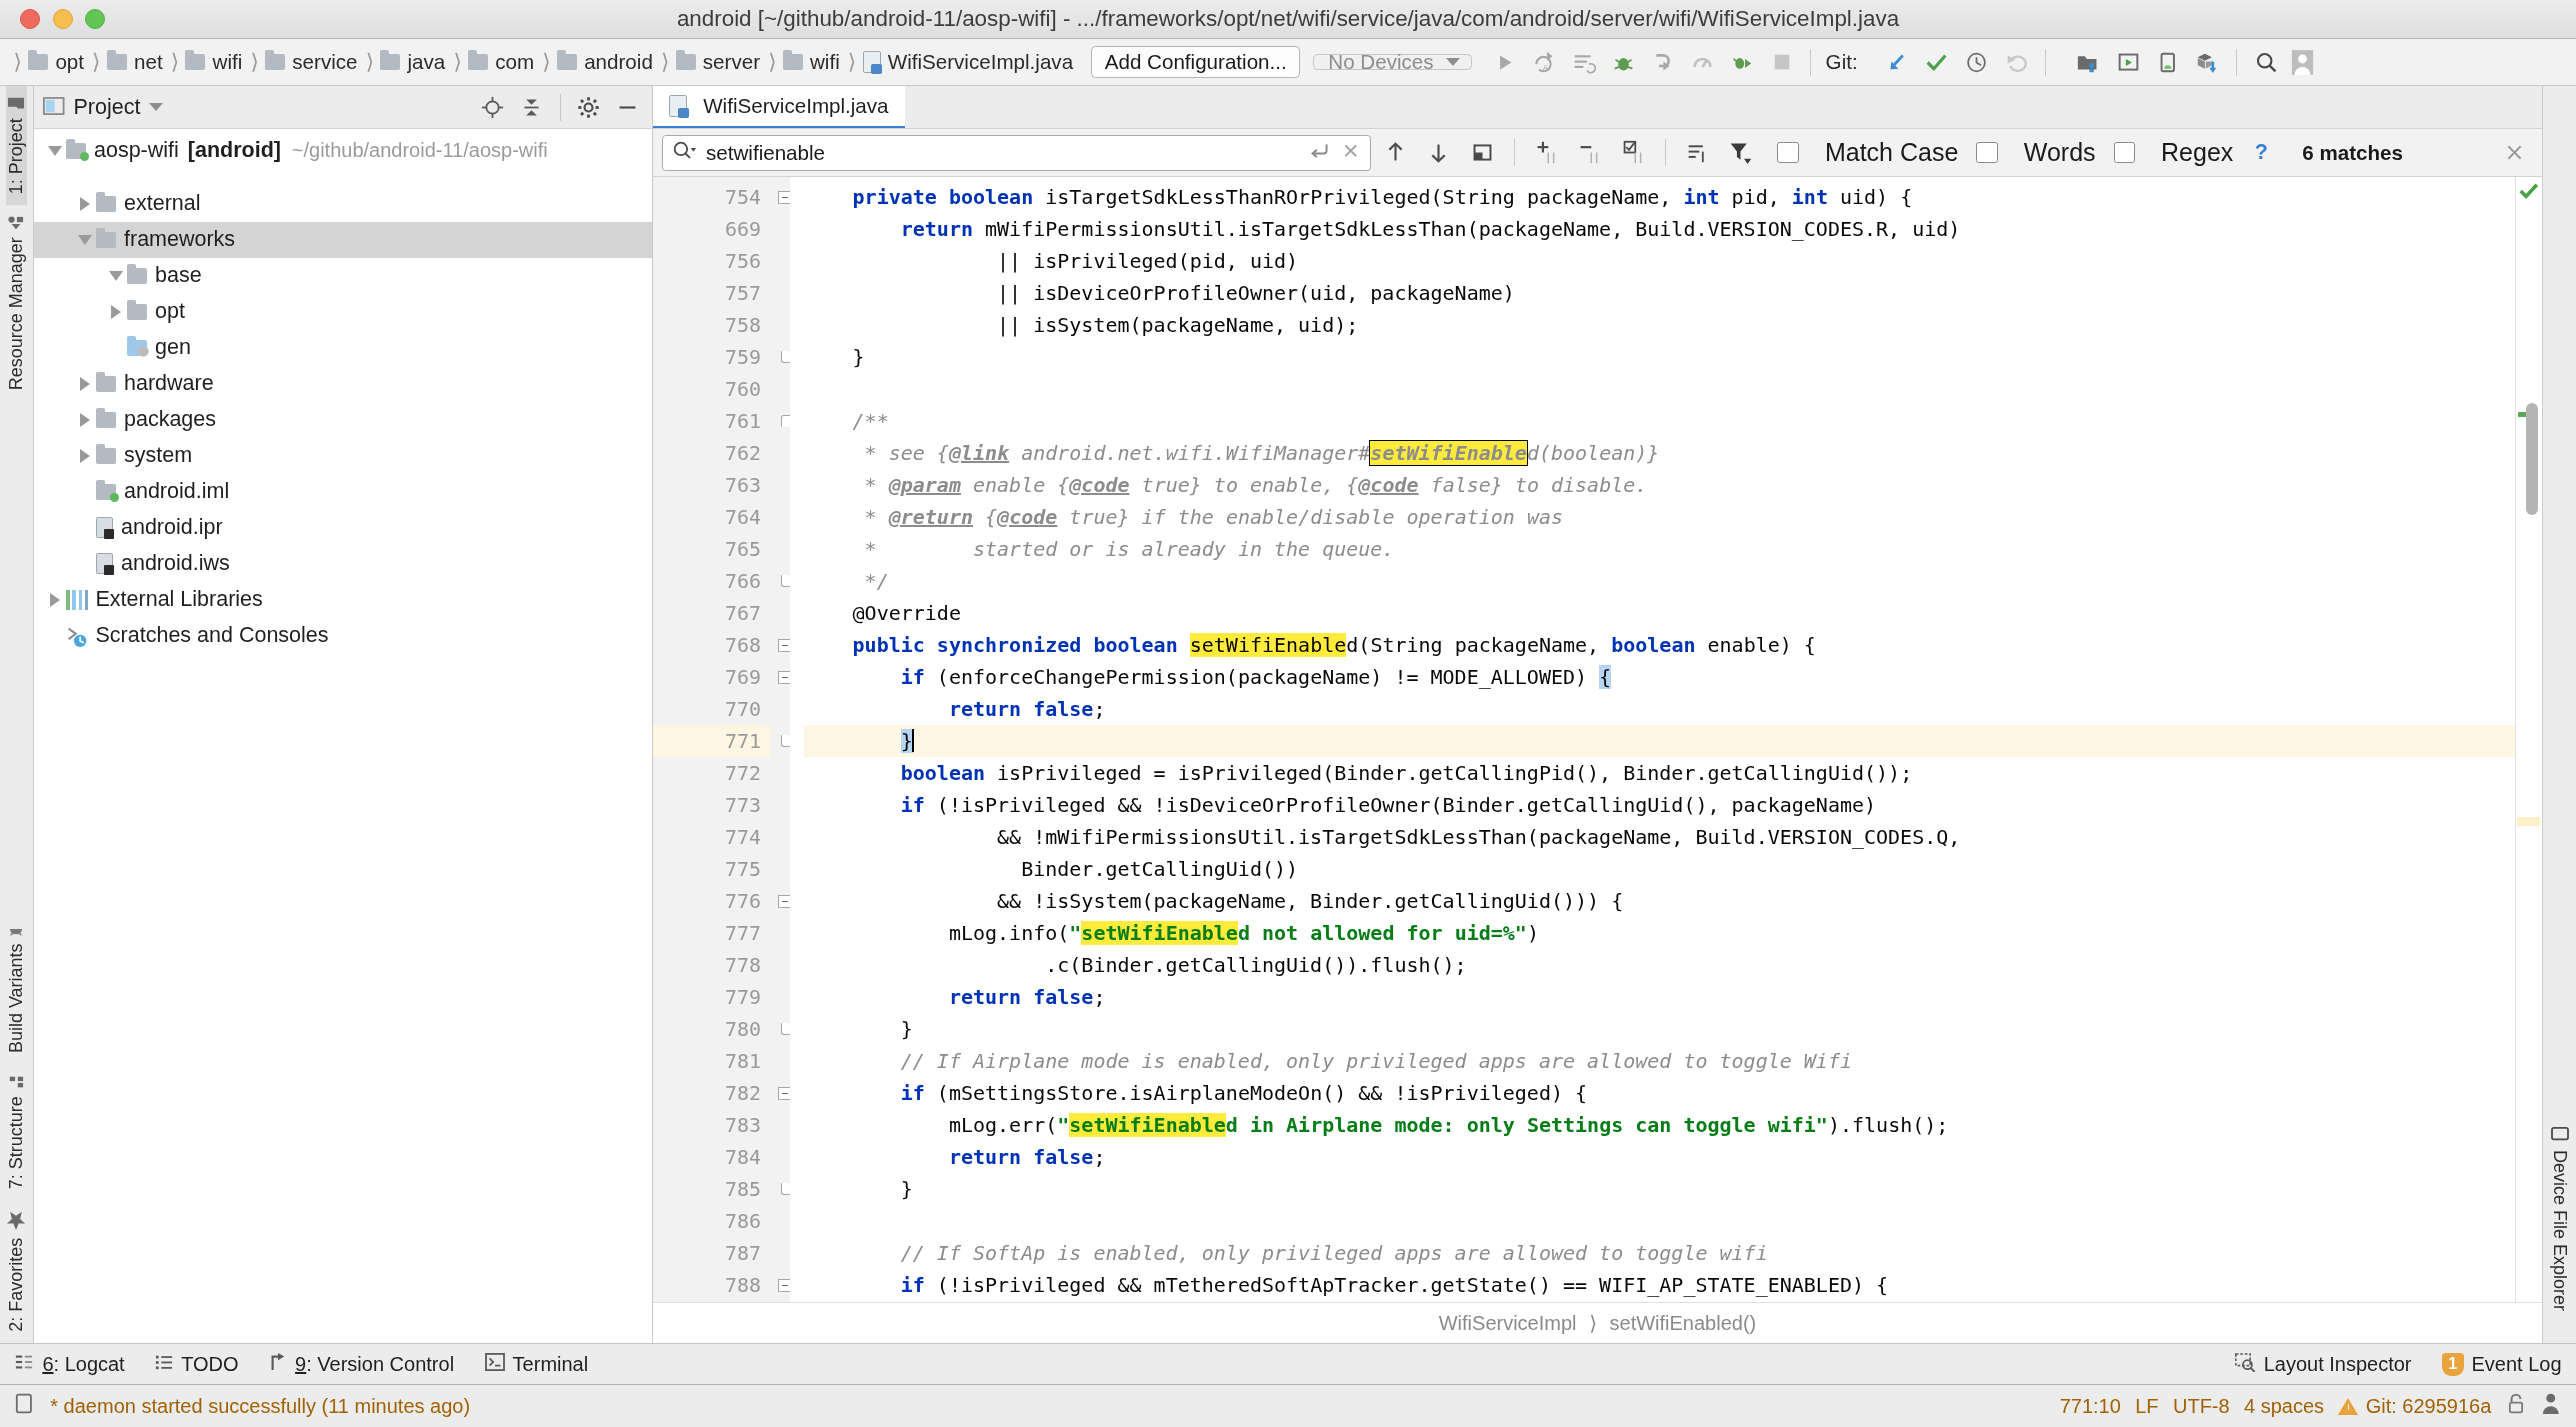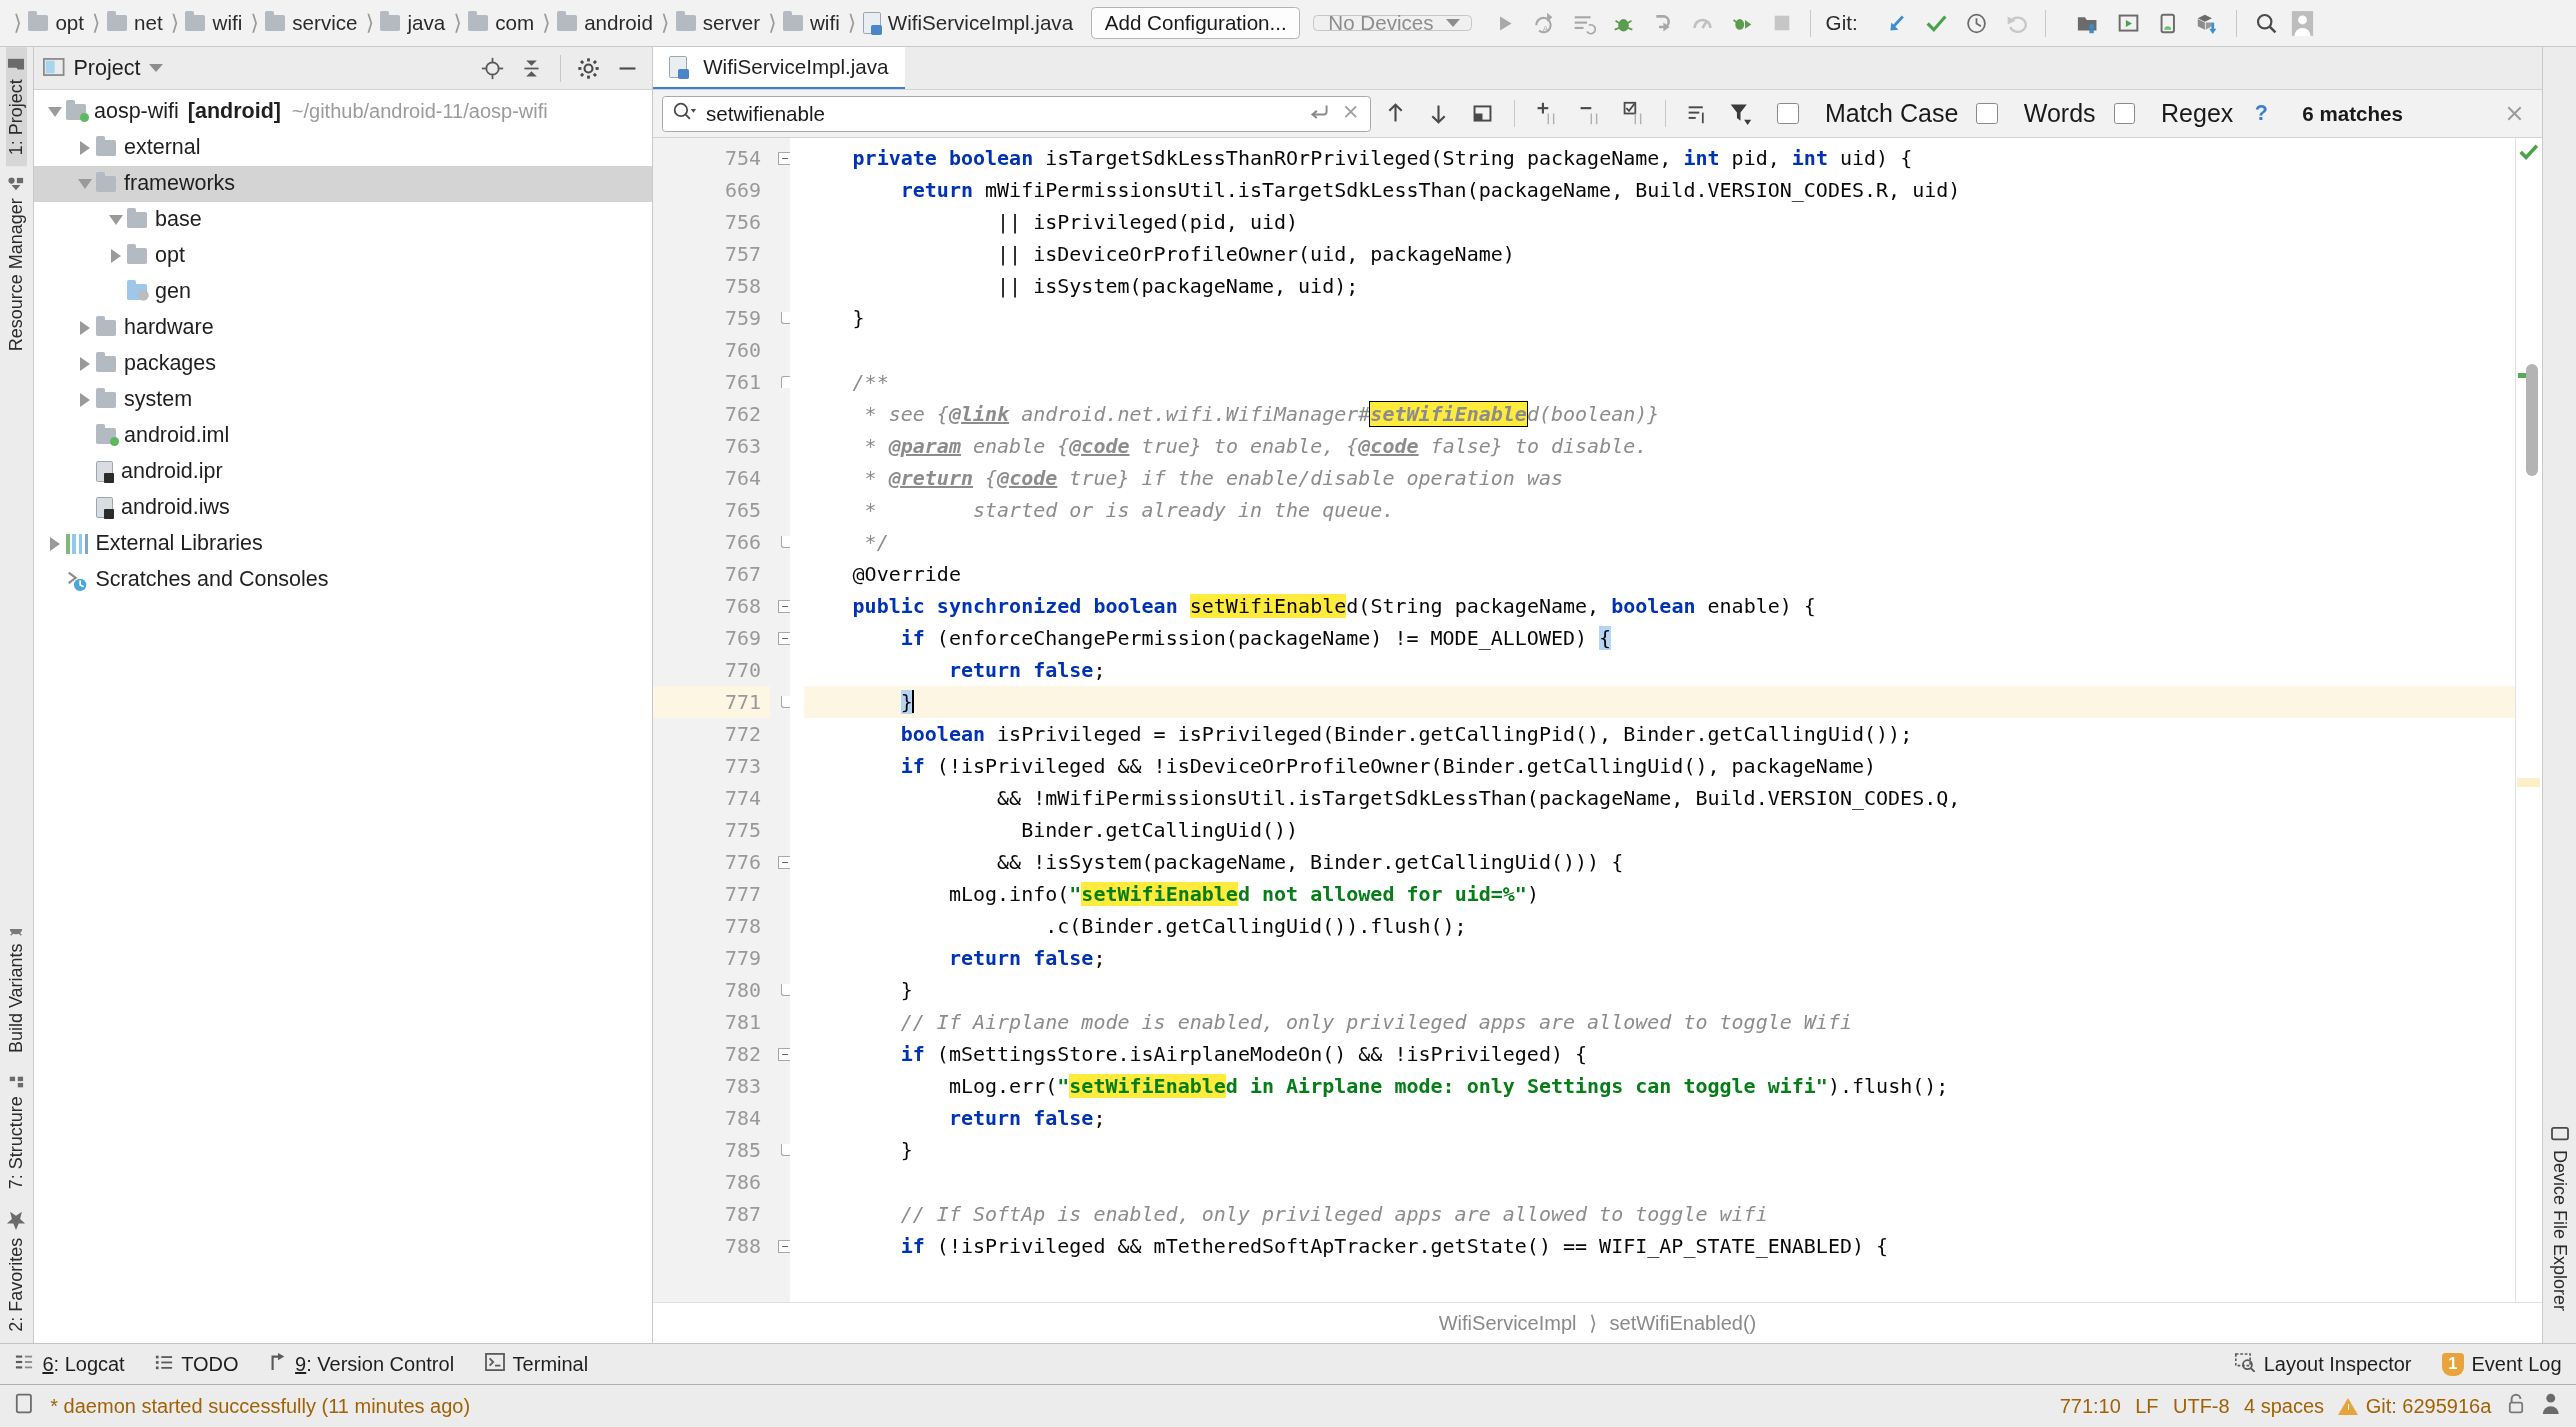--- a/index.html
+++ b/index.html
@@ -235,20 +235,28 @@
   .sb-item { display: flex; align-items: center; gap: 7.2px; }
   .warn-tri { width:0;height:0;border-left:10px solid transparent;border-right:10px solid transparent;border-bottom:17px solid #e8a33d; position:relative;}
   .warn-tri::after{content:"";position:absolute;left:-0.9px;top:6.3px;width:1.8px;height:6.3px;background:#fff;}
   u { text-decoration: underline; }
 </style>
 </head>
 <body>
 
 <div class="app">
 
+  <div class="titlebar">
+    <div class="traffic">
+      <span class="tl red"></span>
+      <span class="tl yellow"></span>
+      <span class="tl green"></span>
+    </div>
+    <div class="title-text">android [~/github/android-11/aosp-wifi] - .../frameworks/opt/net/wifi/service/java/com/android/server/wifi/WifiServiceImpl.java</div>
+  </div>
 
   <div class="navbar">
     <span class="crumb-sep">⟩</span>
     <div class="crumbs" id="nav-crumbs">
         <span class="crumb">
           <span class="folder-ico"></span>
           <span>opt</span>
         </span>
         <span class="crumb-sep">⟩</span>
         <span class="crumb">
@@ -542,21 +550,21 @@
       <div class="tree" id="project-tree">
           <div class="trow" style="padding-left: 9px;">
             <span class="arrow down">
               <i></i>
             </span>
             <span class="folder-ico mod-dot"></span>
             <span class="tlabel">aosp-wifi</span>
             <b style="margin-left: 9px;">[android]</b>
             <span class="tpath">~/github/android-11/aosp-wifi</span>
           </div>
-          <div class="trow" style="padding-left: 39px;">
+          <div class="trow" style="padding-left: 39px; margin-top: 17px;">
             <span class="arrow right">
               <i></i>
             </span>
             <span class="folder-ico"></span>
             <span class="tlabel">external</span>
           </div>
           <div class="trow selected" style="padding-left: 39px;">
             <span class="arrow down">
               <i></i>
             </span>

